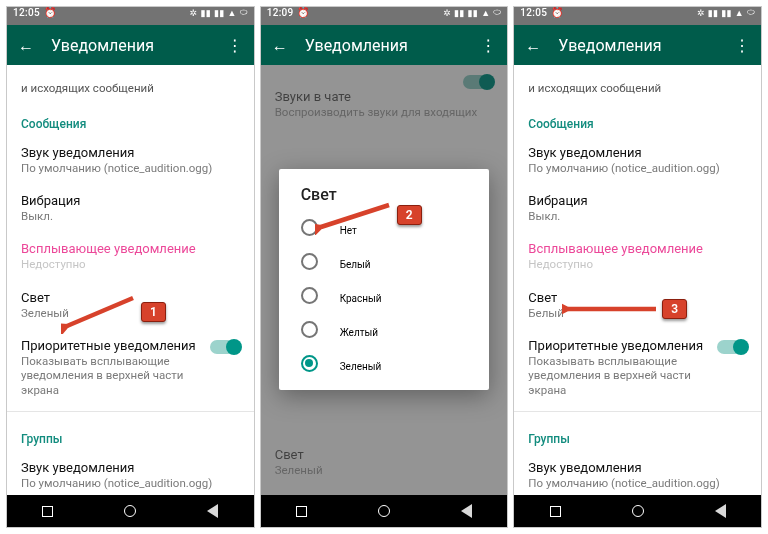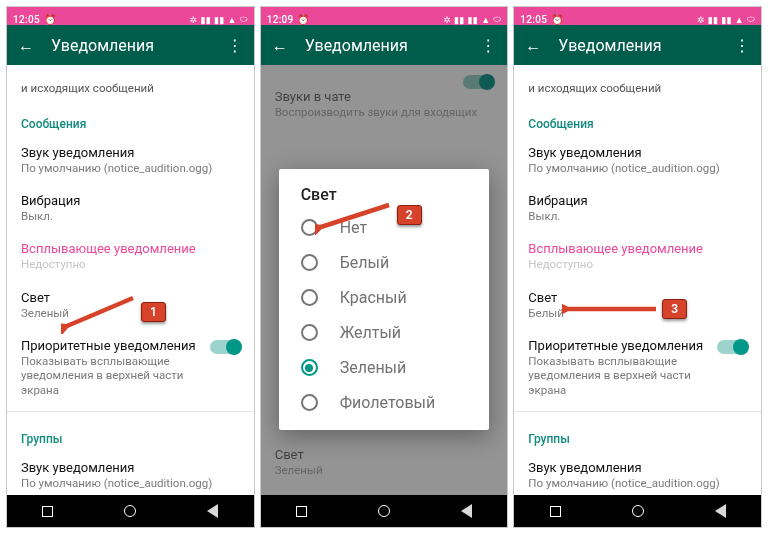--- a/index.html
+++ b/index.html
@@ -1,18 +1,18 @@
 <!DOCTYPE html>
 <html><head>
 <meta charset="utf-8">
 <style>
   * { box-sizing: border-box; margin: 0; padding: 0; }
   body { background: #fff; font-family: Roboto, Arial, sans-serif; width: 768px; height: 534px; display: flex; gap: 5px; padding: 6px; }
   .phone { flex: 1; border: 1px solid #c9c9c9; display: flex; flex-direction: column; position: relative; background: #fff; overflow: hidden; }
-  .statusbar { height: 18px; background: #ec4899; color: #fff; display: flex; align-items: flex-end; padding: 0 6px; font-size: 10px; letter-spacing: .3px; }
+  .statusbar { height: 18px; background: #737373; color: #fff; display: flex; align-items: flex-start; padding: 0 6px; font-size: 10px; letter-spacing: .3px; }
   .statusbar .time { font-weight: 500; }
   .statusbar .spacer { flex: 1; }
   .statusbar .indicators { display:flex; align-items:center; gap:3px; font-size:9px; }
   .appbar { height: 40px; background: #005c4b; color: #fff; display: flex; align-items: center; padding: 0 8px; }
   .appbar .back { width: 22px; height: 22px; display:flex; align-items:center; justify-content:center; }
   .appbar .title { font-size: 16px; font-weight: 400; margin-left: 14px; flex: 1; }
   .appbar .menu { width: 22px; text-align: center; font-size: 16px; }
   .content { flex: 1; overflow: hidden; position: relative; }
   .scrollarea { padding: 0 14px; }
   .truncated { color: #555; font-size: 11.5px; line-height: 1.35; padding-top: 16px; }
@@ -30,21 +30,21 @@
   .navbar .cir { width:12px; height:12px; border:1.6px solid #fff; border-radius:50%; }
   .navbar .tri { width:0; height:0; border-top:7px solid transparent; border-bottom:7px solid transparent; border-right:11px solid #fff; opacity:.85;}
   
   .dim { position:absolute; inset:0; background:rgba(0,0,0,.42); }
   .dialog { position:absolute; left:18px; right:18px; top:104px; background:#fff; border-radius:2px; box-shadow:0 6px 24px rgba(0,0,0,.35); padding: 16px 4px 10px 4px; }
   .dialog-title { font-size:16px; font-weight:500; color:#222; padding: 0 18px 6px 18px; }
   .opt { display:flex; align-items:center; padding: 8px 18px; }
   .opt .radio { width:17px; height:17px; border:2px solid #757575; border-radius:50%; margin-right:22px; position:relative; flex-shrink:0;}
   .opt.selected .radio { border-color:#009688; }
   .opt.selected .radio::after { content:""; position:absolute; inset:2.5px; background:#009688; border-radius:50%; }
-  .opt .lbl { font-size:16px; color:#737373; }
+  .opt .lbl { font-size:10px; color:#000000;margin-top:7px; }
   
   .callout { position:absolute; display:flex; align-items:center; pointer-events:none; z-index:50;}
   .callout .badge { background:#d7422b; color:#fff; font-size:12px; font-weight:600; border:1px solid #8b1f0e; border-radius:3px; padding:2px 8px; box-shadow:0 2px 3px rgba(0,0,0,.4);}
   .callout svg { display:block; }
   
   .dimmed-content .truncated, .dimmed-content .item-title, .dimmed-content .item-sub, .dimmed-content .section-header { opacity:.6; }
   .switch.dim-sw::after{ background:#1a9e90; }
 </style>
 </head>
 <body>
@@ -177,24 +177,20 @@
           <span class="lbl">Красный</span>
         </div>
       <div class="opt">
           <span class="radio"></span>
           <span class="lbl">Желтый</span>
         </div>
       <div class="opt selected">
           <span class="radio"></span>
           <span class="lbl">Зеленый</span>
         </div>
-      <div class="opt">
-          <span class="radio"></span>
-          <span class="lbl">Фиолетовый</span>
-        </div>
     </div>
 
     <div class="callout" style="left:54px; top:130px;">
       <svg width="82" height="40">
           <defs>
             <marker id="ah2" markerWidth="8" markerHeight="8" refX="1" refY="4" orient="auto">
               <path d="M8,0 L0,4 L8,8 Z" fill="#d7422b"></path>
             </marker>
           </defs>
           <line x1="74" y1="10" x2="6" y2="32" stroke="#d7422b" stroke-width="4.5" marker-end="url(#ah2)"></line>

